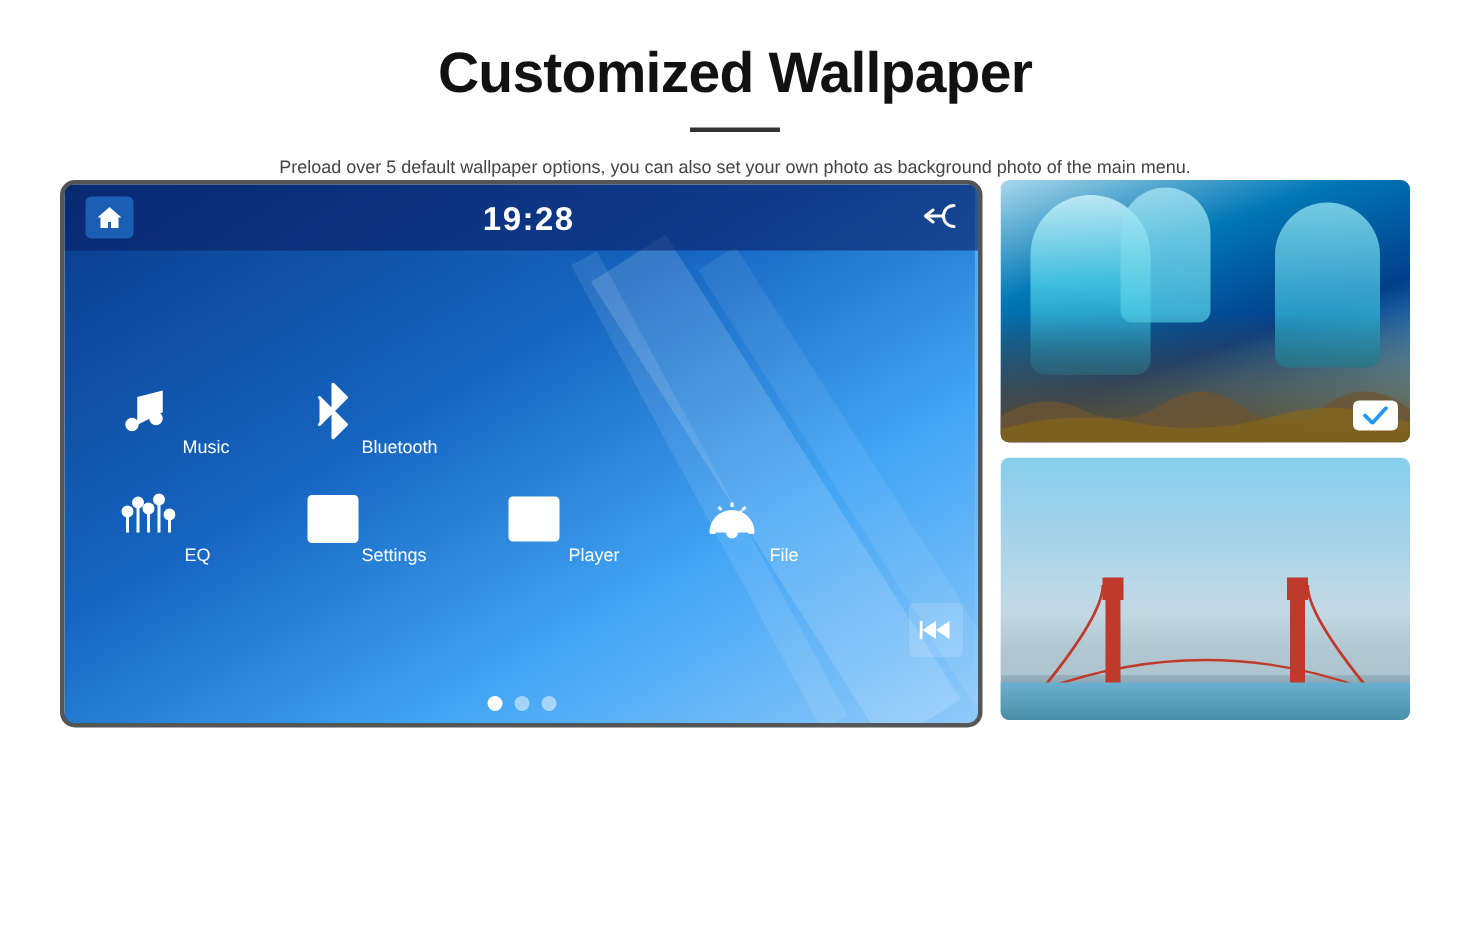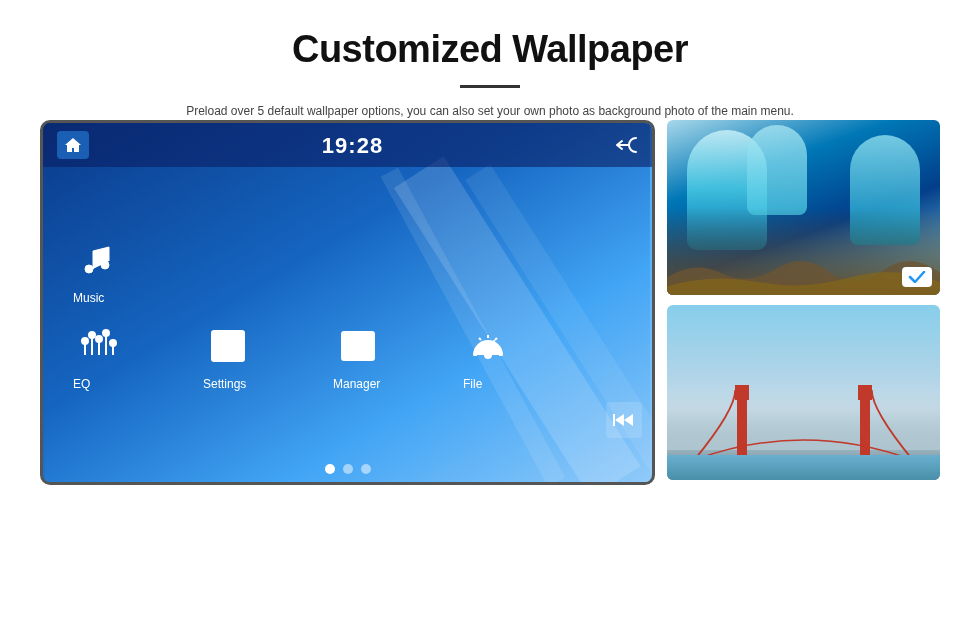--- a/index.html
+++ b/index.html
@@ -129,22 +129,22 @@
       display: flex;
       flex-direction: row;
       justify-content: flex-start;
       padding: 0 30px;
       margin: 8px 0;
       gap: 50px;
     }
 
     .app-item {
       display: flex;
-      flex-direction: column;
-      align-items: flex-start;
+      flex-direction: row;
+      align-items: flex-end;
       width: 80px;
       cursor: pointer;
     }
 
     .app-icon-box {
       width: 50px;
       height: 50px;
       display: flex;
       align-items: center;
       justify-content: center;
@@ -406,20 +406,28 @@
 
             <div class="app-item">
               <div class="app-icon-box">
                 <svg viewBox="0 0 38 38" fill="white" xmlns="http://www.w3.org/2000/svg">
                   <path d="M14 28a4 4 0 1 1-8 0 4 4 0 0 1 8 0zm16-4a4 4 0 1 1-8 0 4 4 0 0 1 8 0zM14 28V10l16-4v14"></path>
                 </svg>
               </div>
               <span class="app-label">Music</span>
             </div>
 
+            <div class="app-item">
+              <div class="app-icon-box">
+                <svg viewBox="0 0 38 38" fill="none" stroke="white" stroke-width="2" xmlns="http://www.w3.org/2000/svg">
+                  <path d="M10 10l18 18-9 9V1l9 9-18 18" stroke-linecap="round" stroke-linejoin="round"></path>
+                </svg>
+              </div>
+              <span class="app-label">Bluetooth</span>
+            </div>
 
 
           </div>
 
           <div class="app-row">
 
             <div class="app-item">
               <div class="app-icon-box">
                 <svg viewBox="0 0 38 38" fill="none" stroke="white" stroke-width="2" xmlns="http://www.w3.org/2000/svg">
                   <line x1="6" y1="28" x2="6" y2="16"></line>
@@ -454,21 +462,21 @@
             </div>
 
             <div class="app-item">
               <div class="app-icon-box">
                 <svg viewBox="0 0 38 38" fill="none" stroke="white" stroke-width="2" xmlns="http://www.w3.org/2000/svg">
                   <rect x="3" y="5" width="32" height="28" rx="2"></rect>
                   <circle cx="12" cy="14" r="3"></circle>
                   <path d="M3 28l9-10 6 7 5-5 11 10" stroke-linejoin="round"></path>
                 </svg>
               </div>
-              <span class="app-label">Manager</span>
+              <span class="app-label">Player</span>
             </div>
 
             <div class="app-item">
               <div class="app-icon-box">
                 <svg viewBox="0 0 38 38" fill="none" stroke="white" stroke-width="2" xmlns="http://www.w3.org/2000/svg">
                   <path d="M5 28 A14 14 0 1 1 33 28" stroke-linecap="round"></path>
                   <line x1="19" y1="28" x2="25" y2="14" stroke-linecap="round"></line>
                   <circle cx="19" cy="28" r="3" fill="white"></circle>
                   <line x1="8" y1="28" x2="5" y2="28"></line>
                   <line x1="30" y1="28" x2="33" y2="28"></line>

